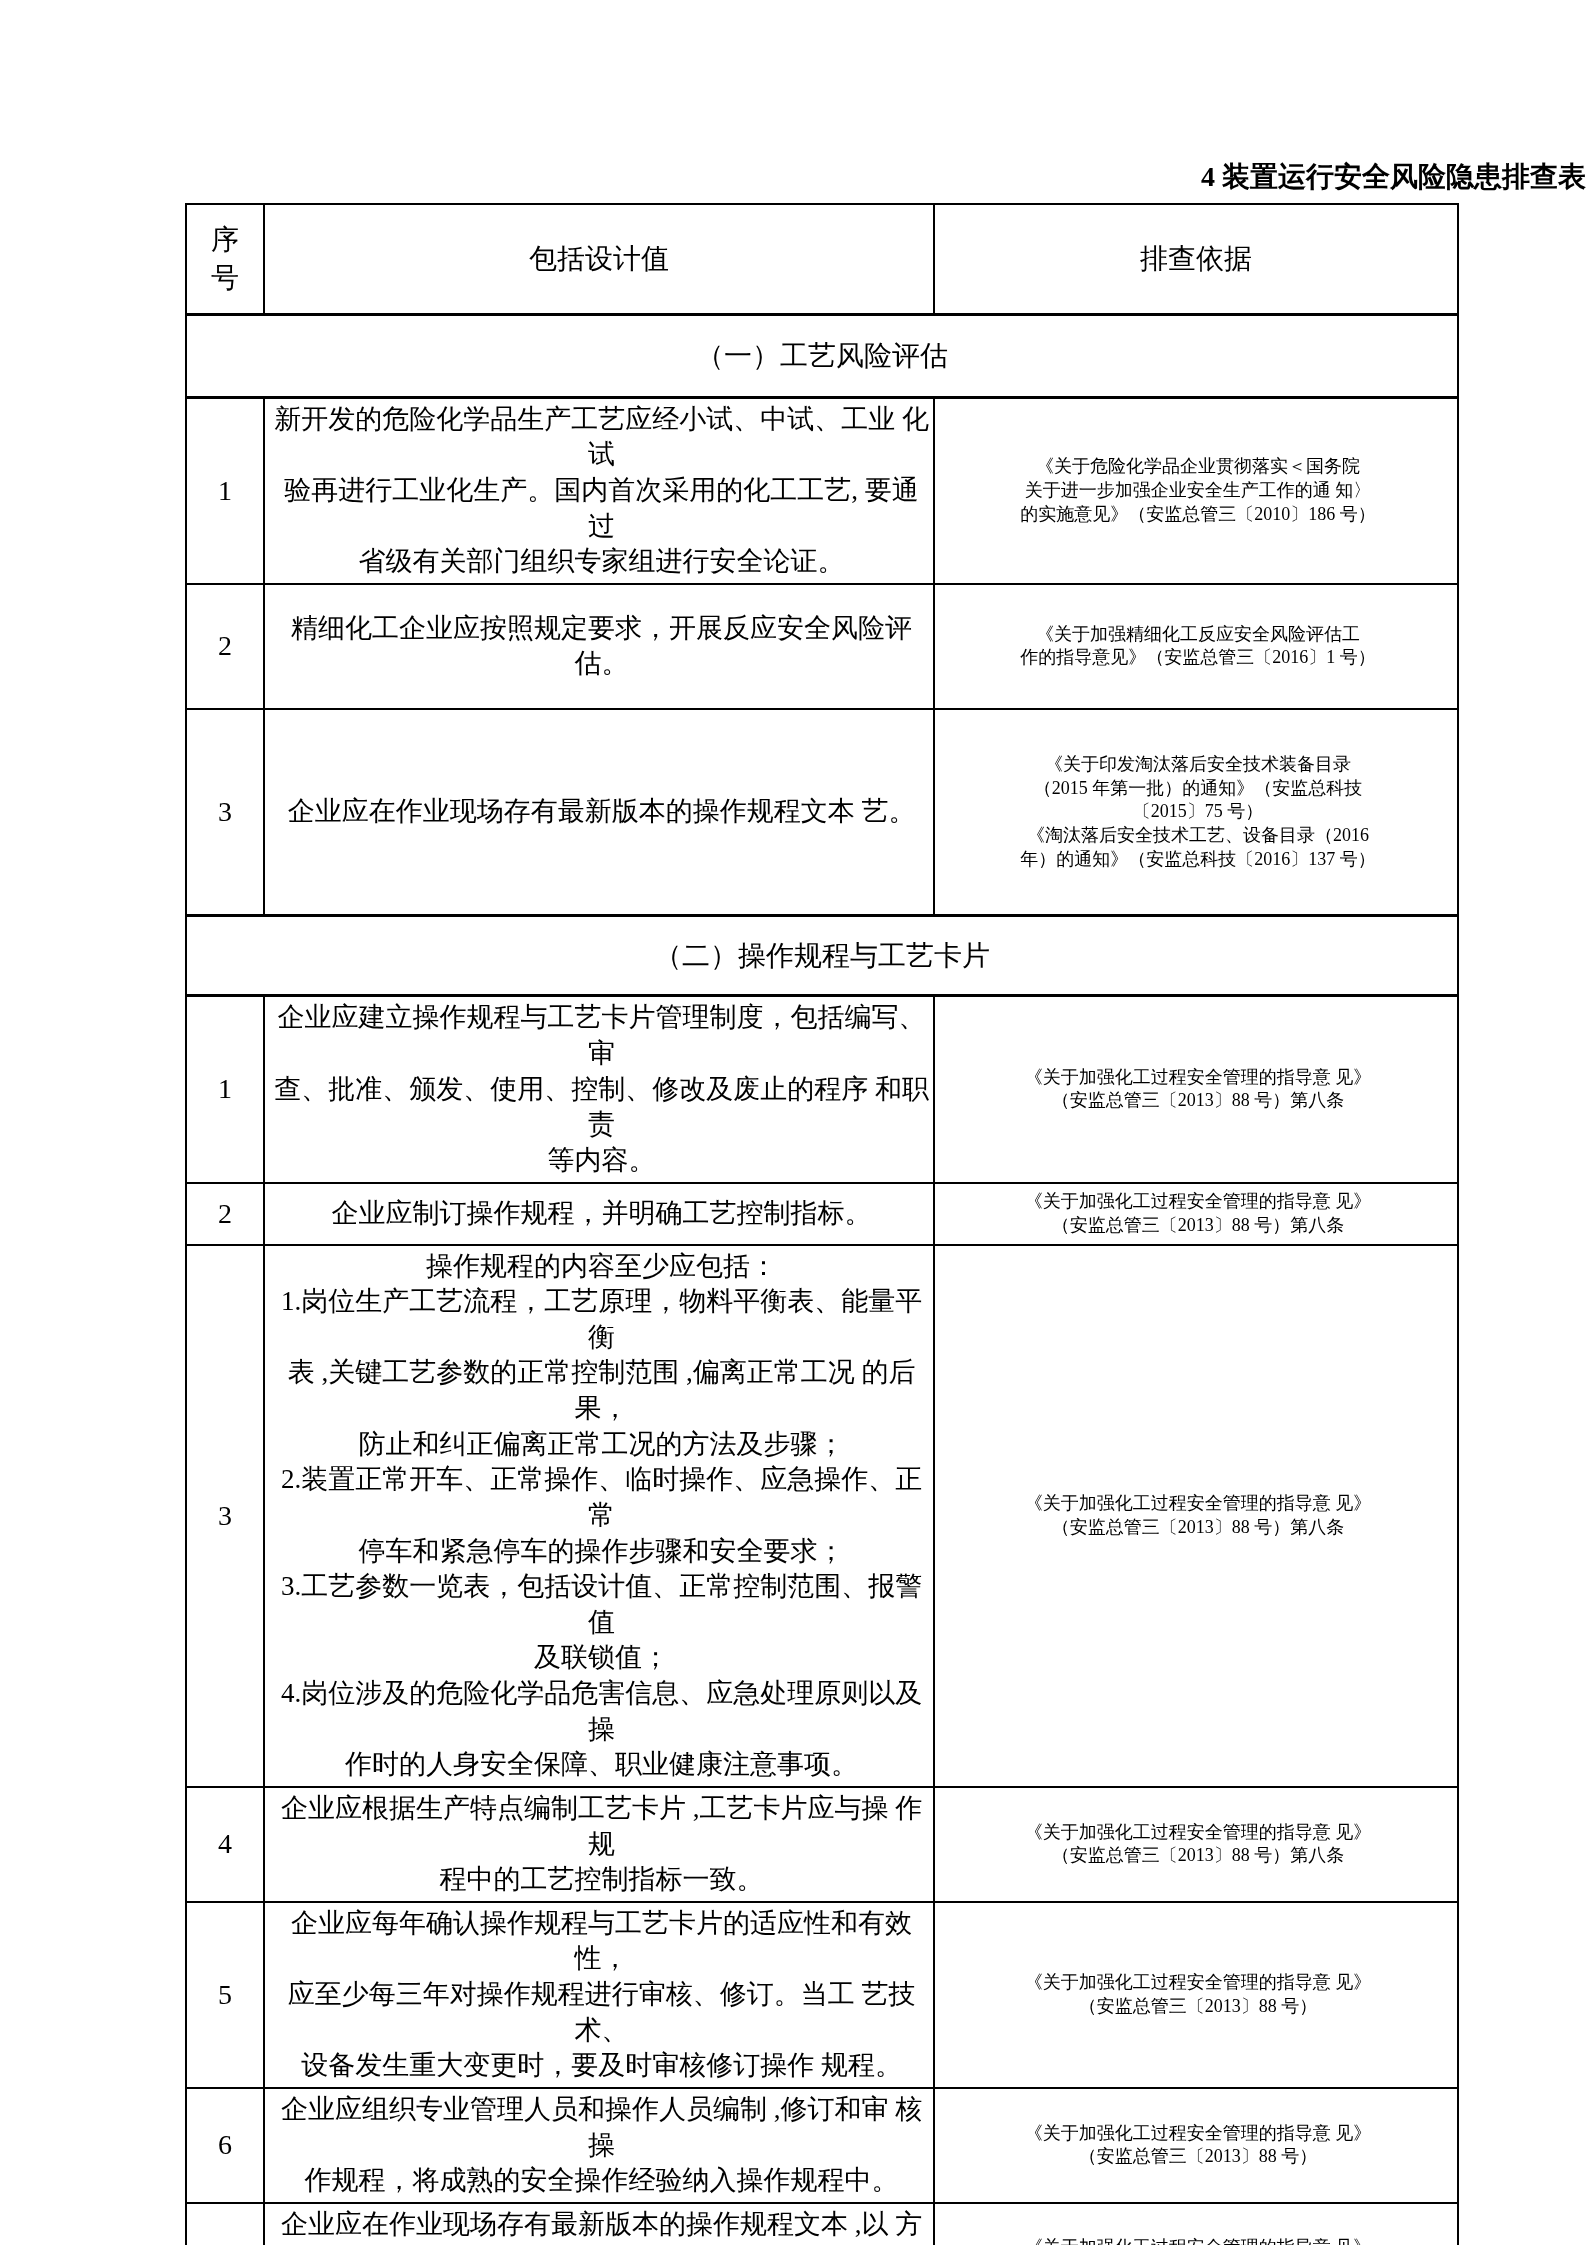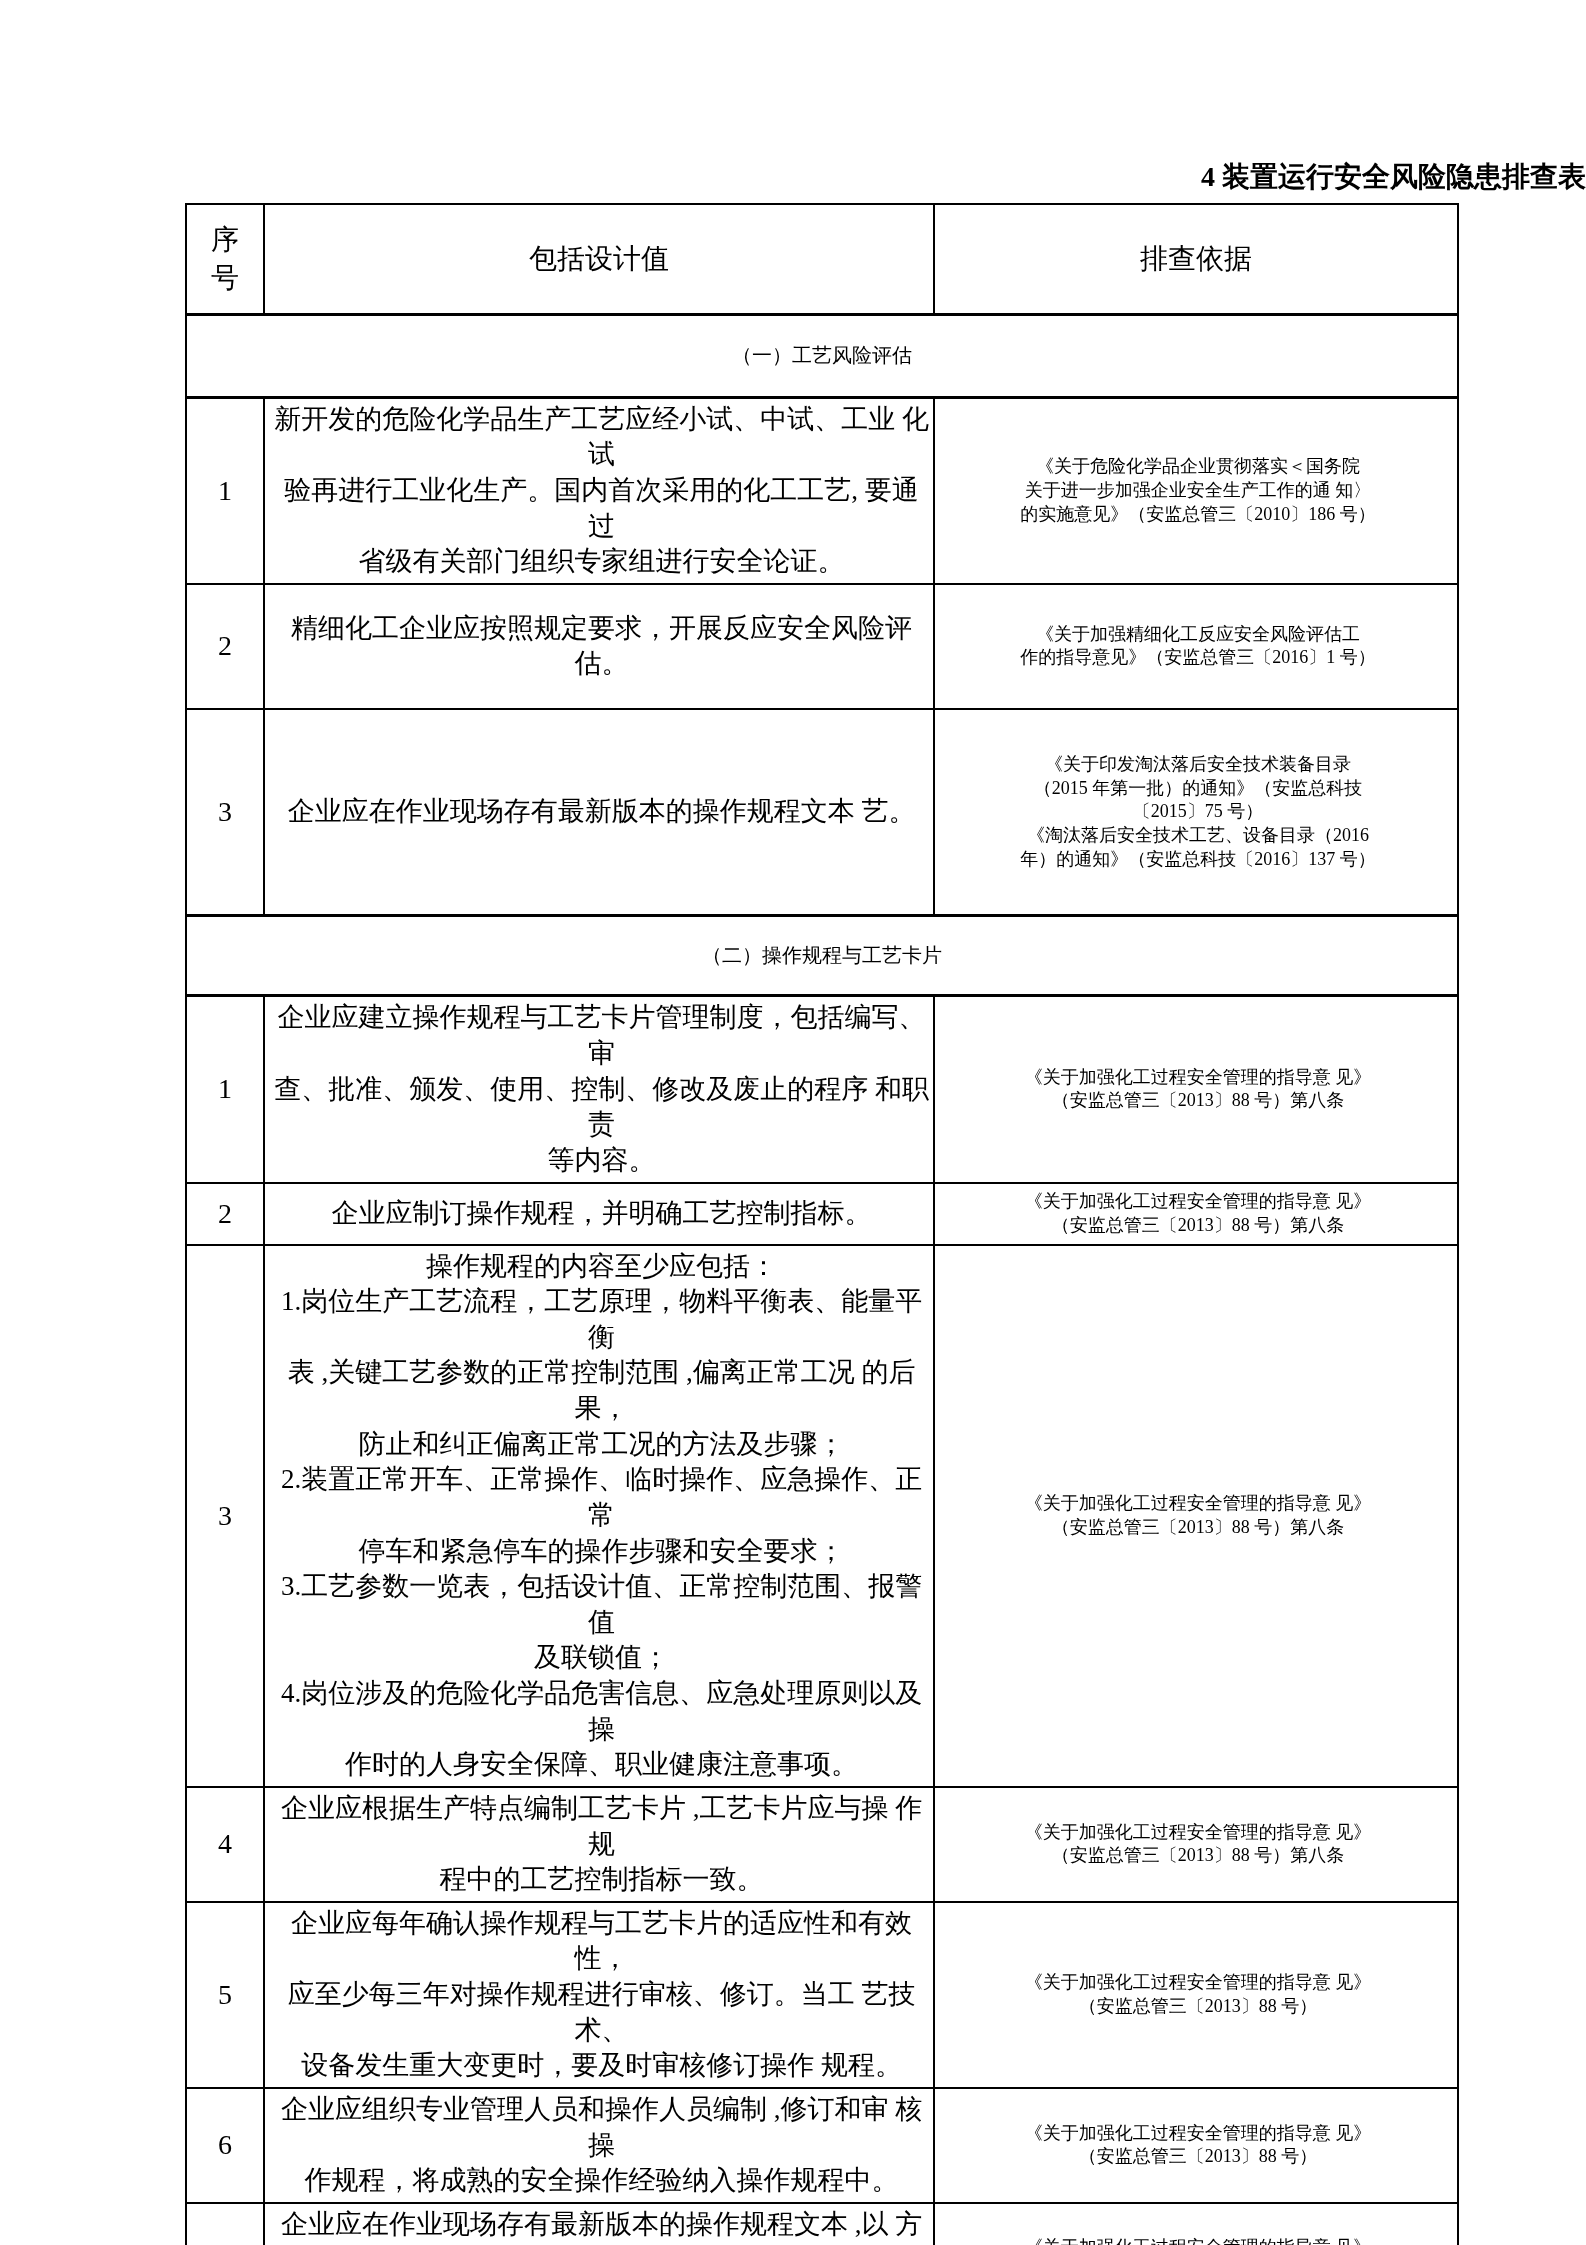--- a/index.html
+++ b/index.html
@@ -60,21 +60,21 @@
     text-align: center;
     padding: 3px 3px 3px 8px;
   }
   td.basis {
     font-size: 18px;
     line-height: 1.32;
     text-align: center;
     padding: 3px 2px 3px 6px;
   }
   tr.section-row td {
-    font-size: 20px;
+    font-size: 28px;
     text-align: center;
     border-top-width: 3px;
     border-bottom-width: 3px;
     padding: 2px;
     font-family: Liberation Serif, serif;
   }
 </style>
 </head>
 <body>
 

